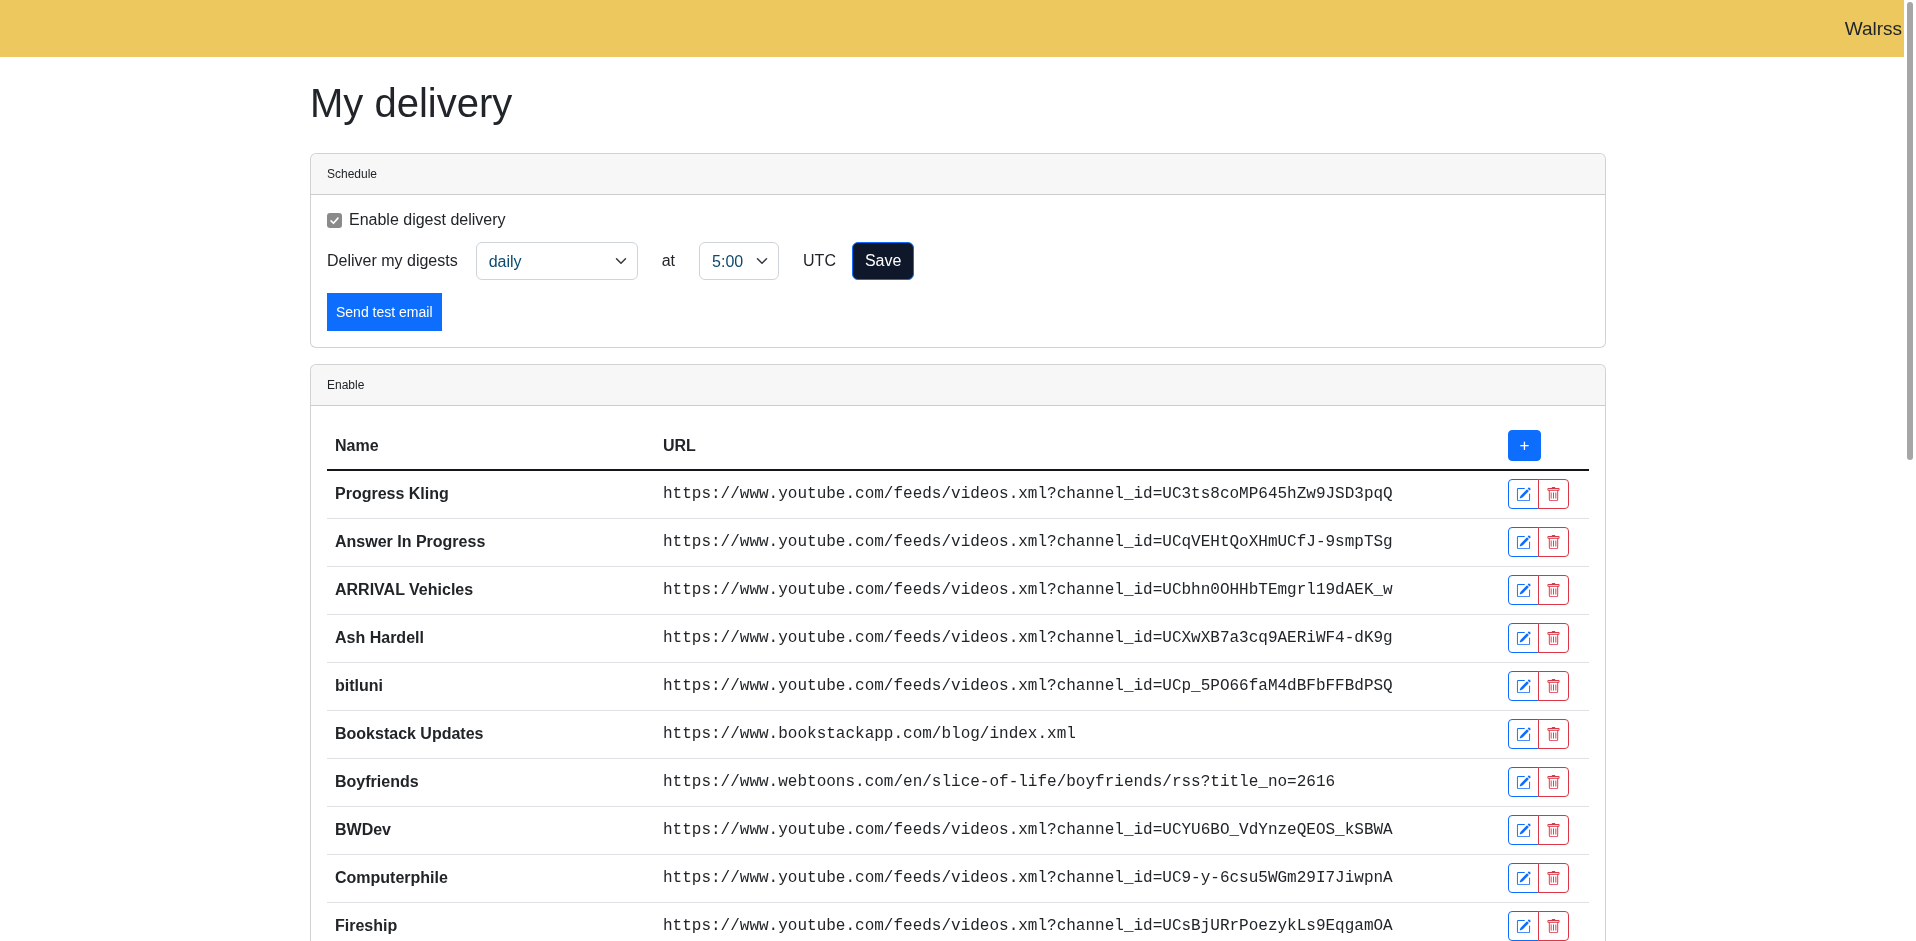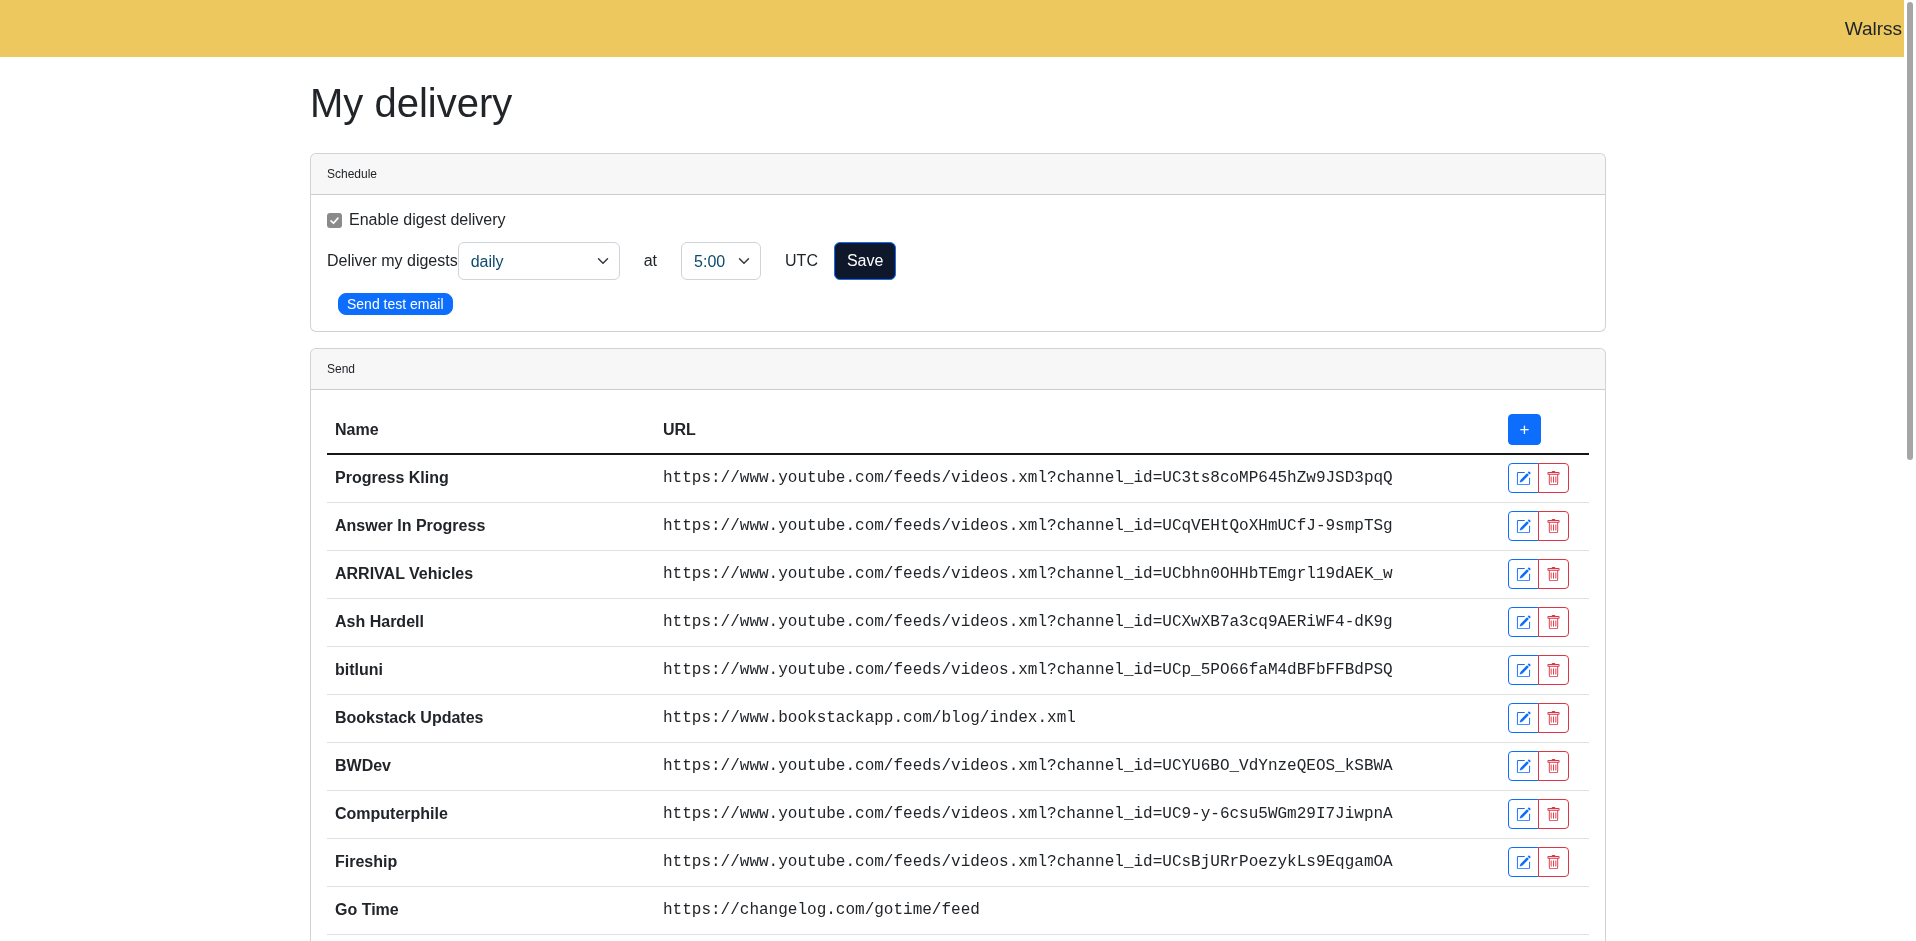--- a/index.html
+++ b/index.html
@@ -30,21 +30,21 @@
   .card-body { padding: 16px; }
   
   .check-row { display: flex; align-items: center; margin-bottom: 13px; }
   .checkbox {
     width: 15px; height: 15px; background: #8a8a8a; border-radius: 3px;
     display: inline-flex; align-items: center; justify-content: center;
     margin-right: 7px; flex: 0 0 auto;
   }
   .check-label { font-size: 16px; }
   .controls-row { display: flex; align-items: center; margin-bottom: 13px; }
-  .form-label { font-size: 16px; }
+  .form-label { font-size: 16px; margin-right: 18px; }
   .select-wrap { position: relative; display: inline-block; }
   select {
     appearance: none; -webkit-appearance: none; -moz-appearance: none;
     border: 1px solid #ced4da; border-radius: 6px; background: #fff;
     font-family: inherit; font-size: 16px; color: #0c4a6e;
     height: 38px; padding: 6px 34px 6px 12px;
   }
   .select-freq select { width: 162px; }
   .select-time select { width: 80px; }
   .select-wrap .chev { position: absolute; right: 11px; top: 13px; pointer-events: none; }
@@ -53,21 +53,21 @@
   .btn {
     display: inline-flex; align-items: center; justify-content: center;
     font-family: inherit; cursor: pointer; border: 1px solid transparent;
   }
   .btn-primary {
     background: #0f172a; border-color: #0d6efd; color: #fff;
     font-size: 16px; padding: 6px 12px; border-radius: 6px; height: 38px;
   }
   .btn-primary-sm {
     background: #0d6efd; border-color: #0d6efd; color: #fff;
-    font-size: 14px; padding: 4px 8px; border-radius: 8px; height: 22px; margin-left: 11px;
+    font-size: 14px; padding: 4px 8px; border-radius: 0; height: 38px;
   }
   
   table.feeds { width: 100%; border-collapse: collapse; table-layout: fixed; }
   col.c-name { width: 328px; } col.c-actions { width: 112px; }
   th, td { padding: 8px; text-align: left; vertical-align: middle; font-size: 16px; }
   thead th { border-bottom: 2px solid #141619; font-weight: 700; }
   tbody td { border-bottom: 1px solid #dee2e6; }
   tbody tr { height: 48px; }
   td.name { font-weight: 700; }
   td.url { overflow: hidden; white-space: nowrap; font-family: Liberation Mono, monospace; }
@@ -141,21 +141,21 @@
         <span class="suffix">UTC</span>
 
         <button class="btn btn-primary">Save</button>
       </div>
 
       <button class="btn btn-primary-sm">Send test email</button>
     </div>
   </section>
 
   <section class="card">
-    <div class="card-header">Send</div>
+    <div class="card-header">Enable</div>
     <div class="card-body">
       <table class="feeds">
         <colgroup>
             <col class="c-name">
             <col class="c-url">
             <col class="c-actions">
           </colgroup>
         <thead>
           <tr>
             <th>Name</th>
@@ -285,20 +285,40 @@
         <button class="btn-icon del">
           <svg width="15" height="15" viewBox="0 0 16 16" fill="currentColor">
             <path d="M5.5 5.5A.5.5 0 0 1 6 6v6a.5.5 0 0 1-1 0V6a.5.5 0 0 1 .5-.5zm2.5 0a.5.5 0 0 1 .5.5v6a.5.5 0 0 1-1 0V6a.5.5 0 0 1 .5-.5zm3 .5a.5.5 0 0 0-1 0v6a.5.5 0 0 0 1 0V6z"></path>
             <path d="M14.5 3a1 1 0 0 1-1 1H13v9a2 2 0 0 1-2 2H5a2 2 0 0 1-2-2V4h-.5a1 1 0 0 1-1-1V2a1 1 0 0 1 1-1H6a1 1 0 0 1 1-1h2a1 1 0 0 1 1 1h3.5a1 1 0 0 1 1 1v1zM4.118 4 4 4.059V13a1 1 0 0 0 1 1h6a1 1 0 0 0 1-1V4.059L11.882 4H4.118zM2.5 3h11V2h-11v1z"></path>
           </svg>
         </button>
       </span>
     </td>
   </tr>
 
+  <tr>
+    <td class="name">Boyfriends</td>
+    <td class="url">https://www.webtoons.com/en/slice-of-life/boyfriends/rss?title_no=2616</td>
+    <td>
+      <span class="btn-group">
+        <button class="btn-icon edit">
+          <svg width="15" height="15" viewBox="0 0 16 16" fill="currentColor">
+            <path d="M15.502 1.94a.5.5 0 0 1 0 .706L14.459 3.69l-2-2L13.502.646a.5.5 0 0 1 .707 0l1.293 1.293zm-1.75 2.456-2-2L4.939 9.21a.5.5 0 0 0-.121.196l-.805 2.414a.25.25 0 0 0 .316.316l2.414-.805a.5.5 0 0 0 .196-.12l6.813-6.814z"></path>
+            <path d="M1 13.5A1.5 1.5 0 0 0 2.5 15h11a1.5 1.5 0 0 0 1.5-1.5v-6a.5.5 0 0 0-1 0v6a.5.5 0 0 1-.5.5h-11a.5.5 0 0 1-.5-.5v-11a.5.5 0 0 1 .5-.5H9a.5.5 0 0 0 0-1H2.5A1.5 1.5 0 0 0 1 2.5v11z"></path>
+          </svg>
+        </button>
+        <button class="btn-icon del">
+          <svg width="15" height="15" viewBox="0 0 16 16" fill="currentColor">
+            <path d="M5.5 5.5A.5.5 0 0 1 6 6v6a.5.5 0 0 1-1 0V6a.5.5 0 0 1 .5-.5zm2.5 0a.5.5 0 0 1 .5.5v6a.5.5 0 0 1-1 0V6a.5.5 0 0 1 .5-.5zm3 .5a.5.5 0 0 0-1 0v6a.5.5 0 0 0 1 0V6z"></path>
+            <path d="M14.5 3a1 1 0 0 1-1 1H13v9a2 2 0 0 1-2 2H5a2 2 0 0 1-2-2V4h-.5a1 1 0 0 1-1-1V2a1 1 0 0 1 1-1H6a1 1 0 0 1 1-1h2a1 1 0 0 1 1 1h3.5a1 1 0 0 1 1 1v1zM4.118 4 4 4.059V13a1 1 0 0 0 1 1h6a1 1 0 0 0 1-1V4.059L11.882 4H4.118zM2.5 3h11V2h-11v1z"></path>
+          </svg>
+        </button>
+      </span>
+    </td>
+  </tr>
 
   <tr>
     <td class="name">BWDev</td>
     <td class="url">https://www.youtube.com/feeds/videos.xml?channel_id=UCYU6BO_VdYnzeQEOS_kSBWA</td>
     <td>
       <span class="btn-group">
         <button class="btn-icon edit">
           <svg width="15" height="15" viewBox="0 0 16 16" fill="currentColor">
             <path d="M15.502 1.94a.5.5 0 0 1 0 .706L14.459 3.69l-2-2L13.502.646a.5.5 0 0 1 .707 0l1.293 1.293zm-1.75 2.456-2-2L4.939 9.21a.5.5 0 0 0-.121.196l-.805 2.414a.25.25 0 0 0 .316.316l2.414-.805a.5.5 0 0 0 .196-.12l6.813-6.814z"></path>
             <path d="M1 13.5A1.5 1.5 0 0 0 2.5 15h11a1.5 1.5 0 0 0 1.5-1.5v-6a.5.5 0 0 0-1 0v6a.5.5 0 0 1-.5.5h-11a.5.5 0 0 1-.5-.5v-11a.5.5 0 0 1 .5-.5H9a.5.5 0 0 0 0-1H2.5A1.5 1.5 0 0 0 1 2.5v11z"></path>

